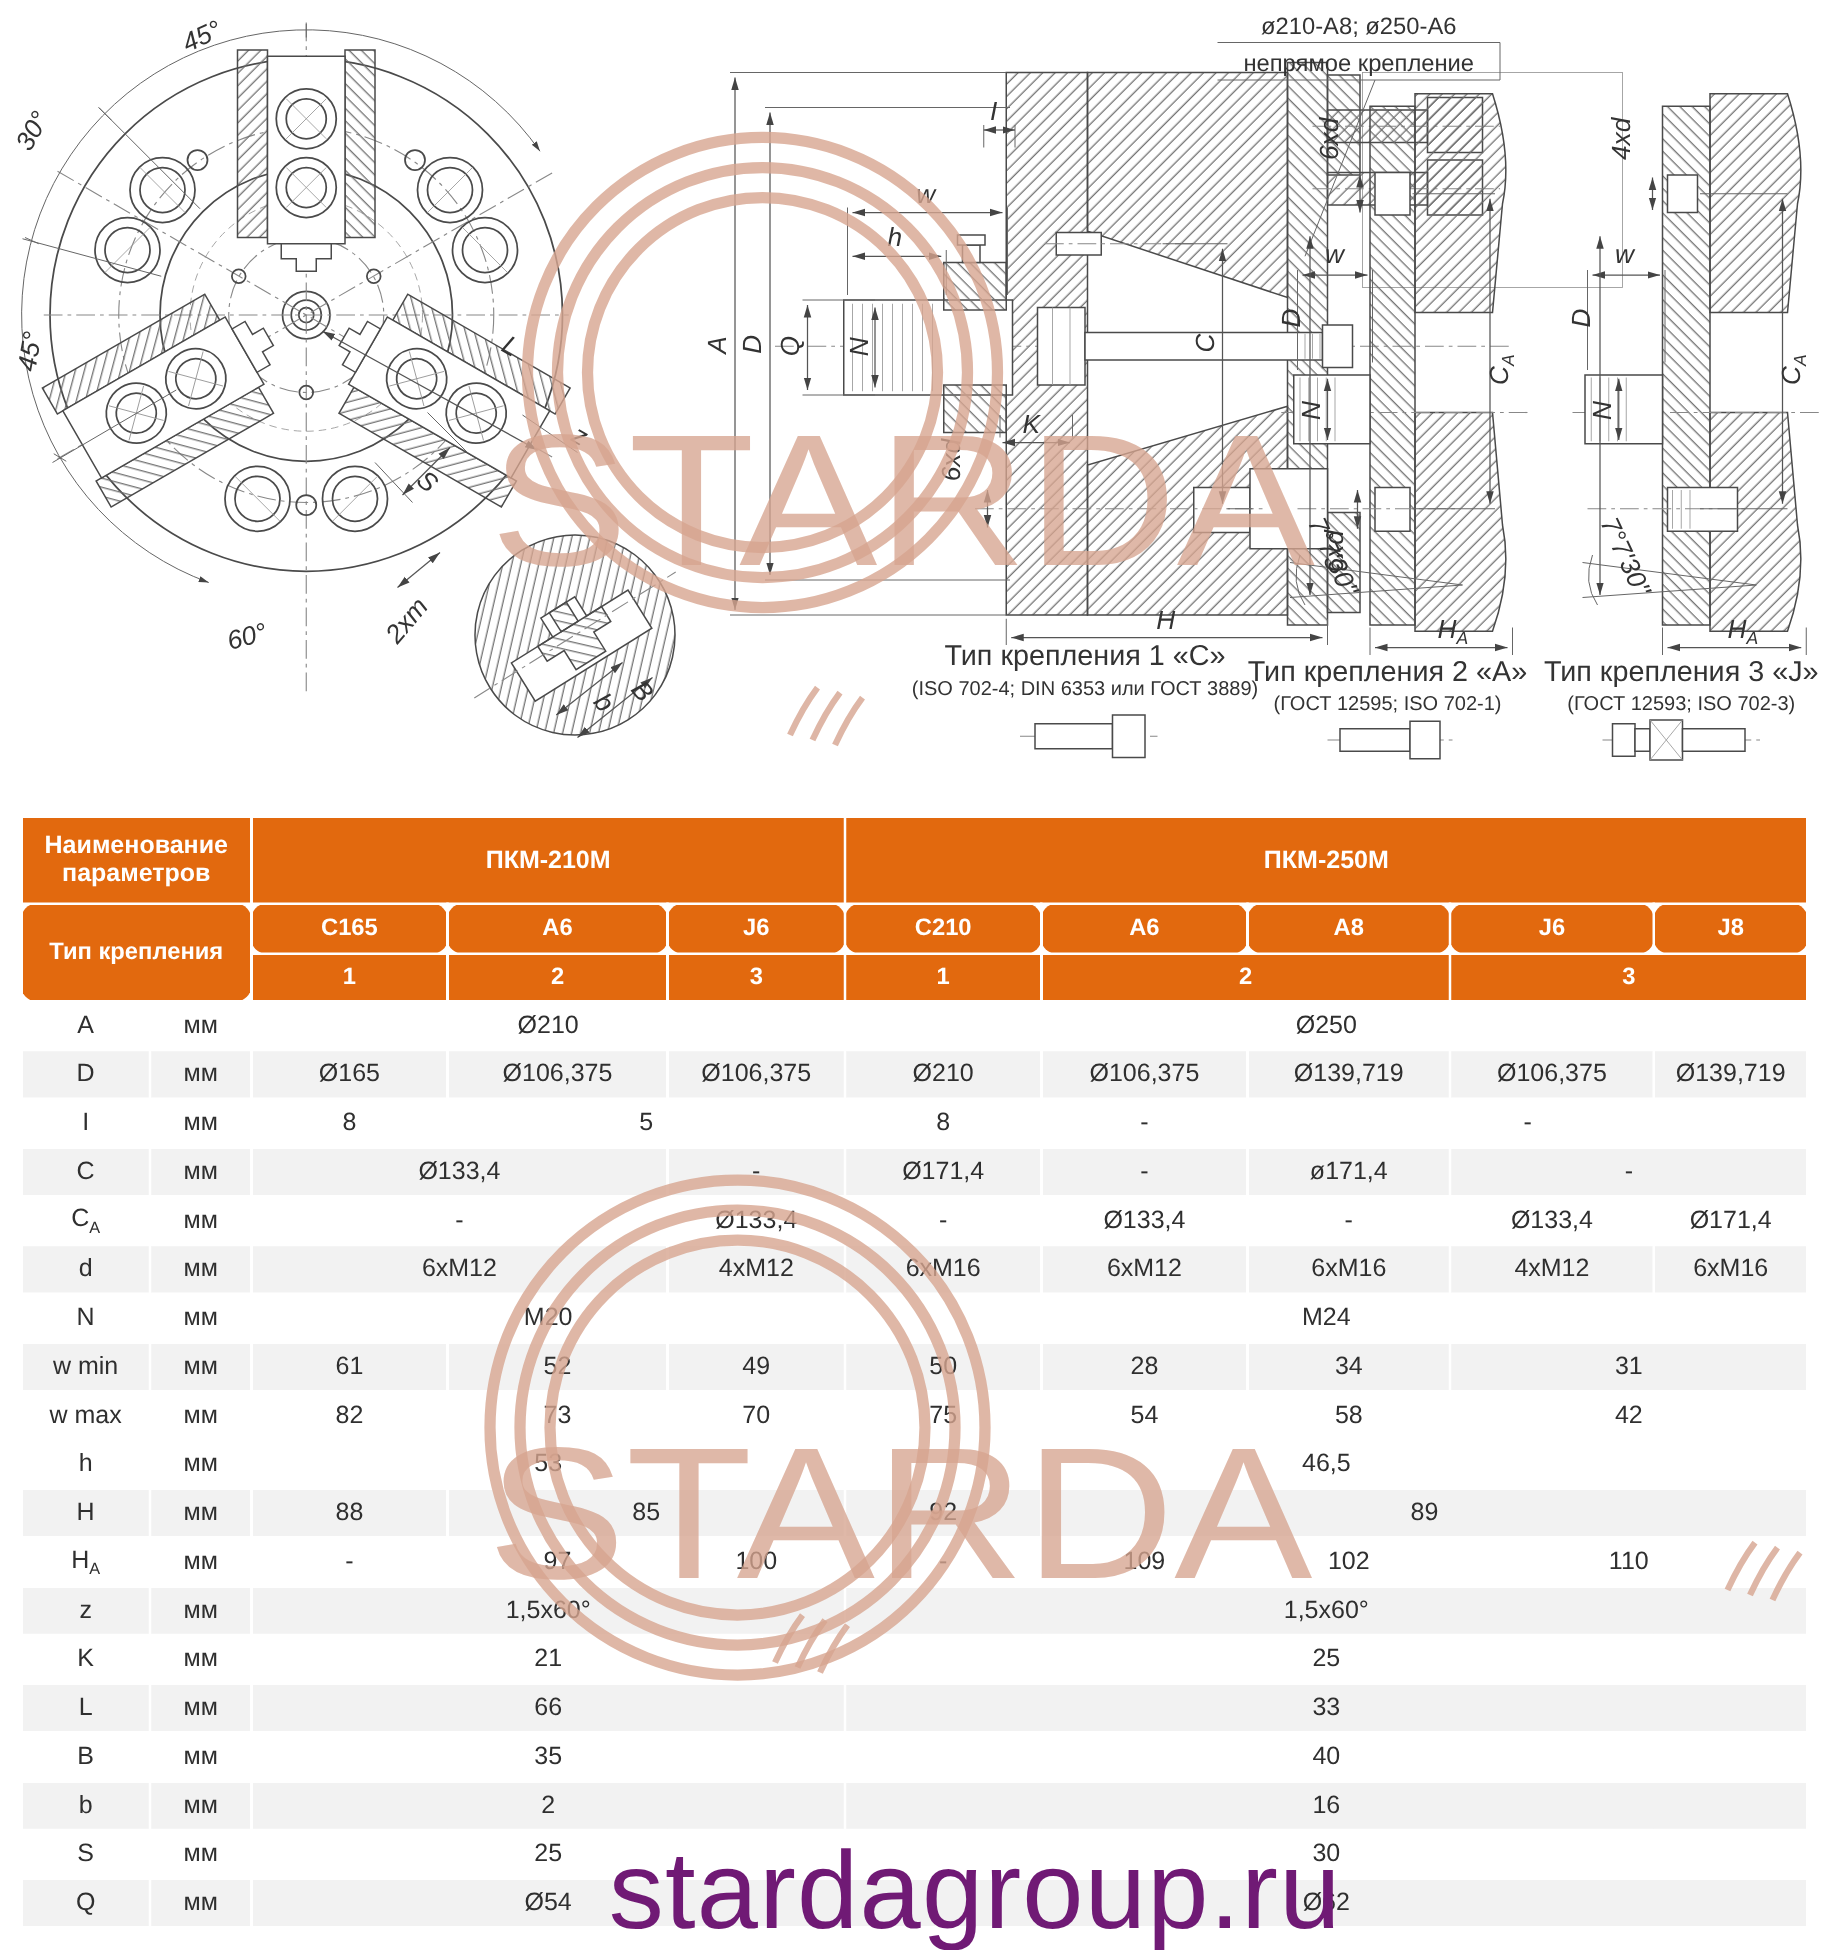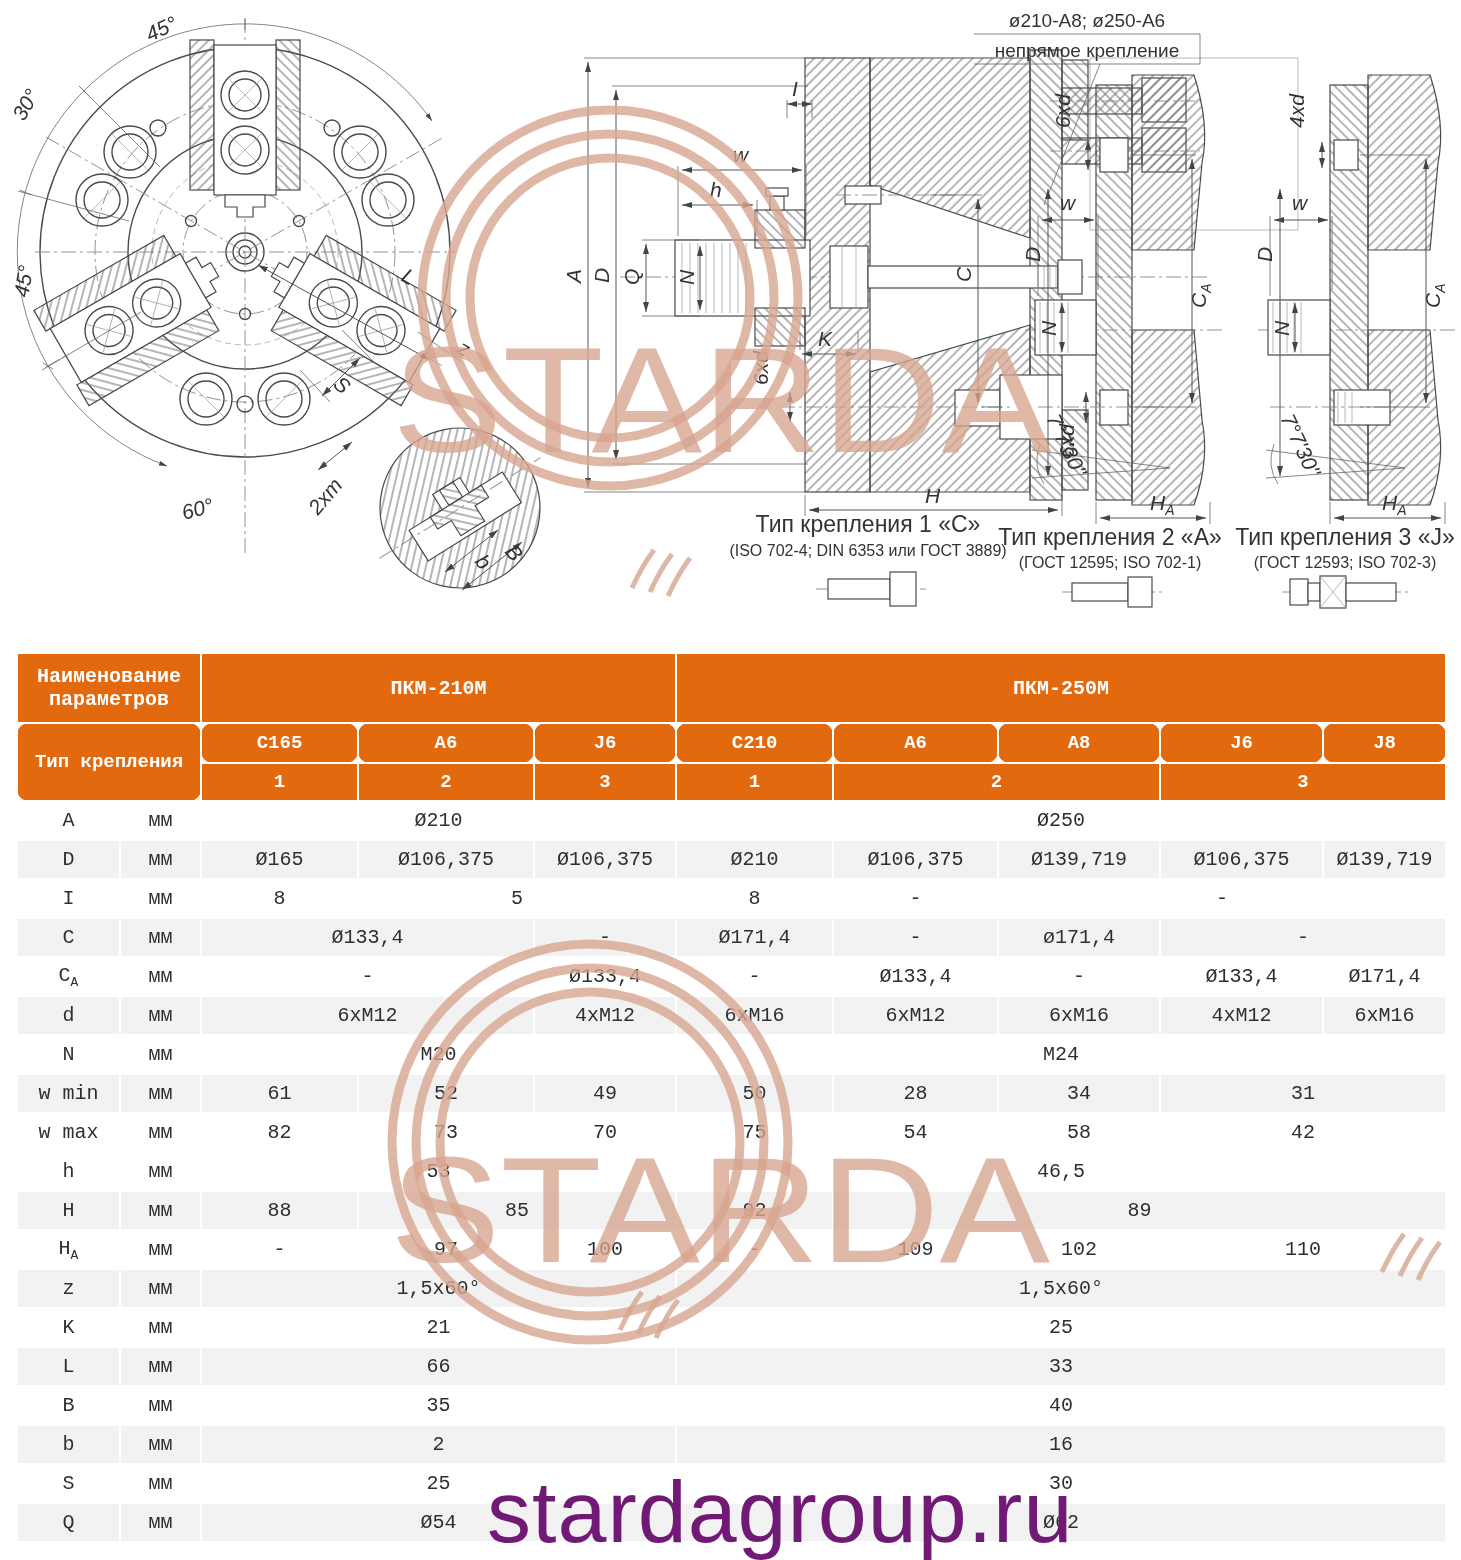--- a/index.html
+++ b/index.html
@@ -2,21 +2,21 @@
 <html><head>
 <meta charset="utf-8">
 <style>
   html,body{margin:0;padding:0;background:#fff;}
   #stage{position:relative;width:1461px;height:1560px;background:#fff;overflow:hidden;
          font-family:"Liberation Sans",sans-serif;}
   svg{position:absolute;left:0;top:0;}
   #wm-layer{z-index:30;pointer-events:none;}
   #drawings{z-index:10;}
   
-  #spec-wrap{position:absolute;left:16px;top:652px;width:1429px;z-index:20;font-family:Liberation Mono, monospace;}
+  #spec-wrap{position:absolute;left:16px;top:652px;width:1429px;z-index:20;}
   table{border-collapse:collapse;table-layout:fixed;width:1429px;}
   th,td{border:2px solid #fff;text-align:center;vertical-align:middle;overflow:hidden;}
   thead th{background:#e2690e;color:#fff;font-weight:bold;font-size:19px;}
   tr.h1 th{height:66px;font-size:20px;}
   tr.h2 th{height:36px;border-radius:12px;}
   tr.h3 th{height:34px;}
   tbody td{height:35px;font-size:20px;color:#2f2f2f;background:#fff;}
   tbody tr.alt td{background:#f2f2f2;}
   td.pname{font-size:20px;}
   td.pname sub{font-size:13px;}

